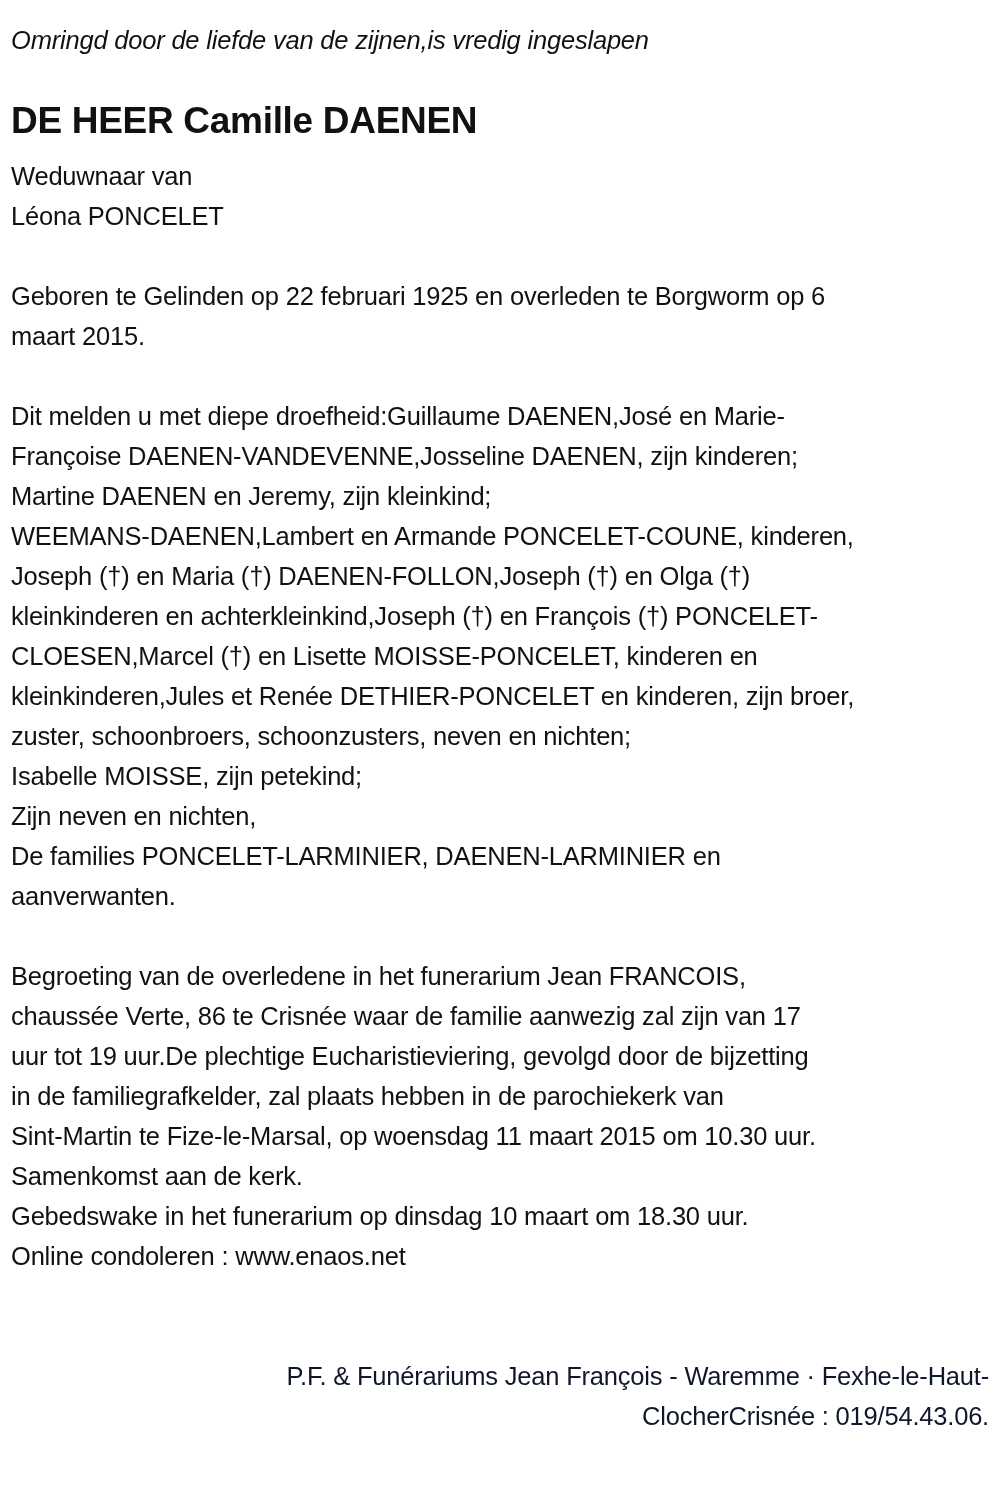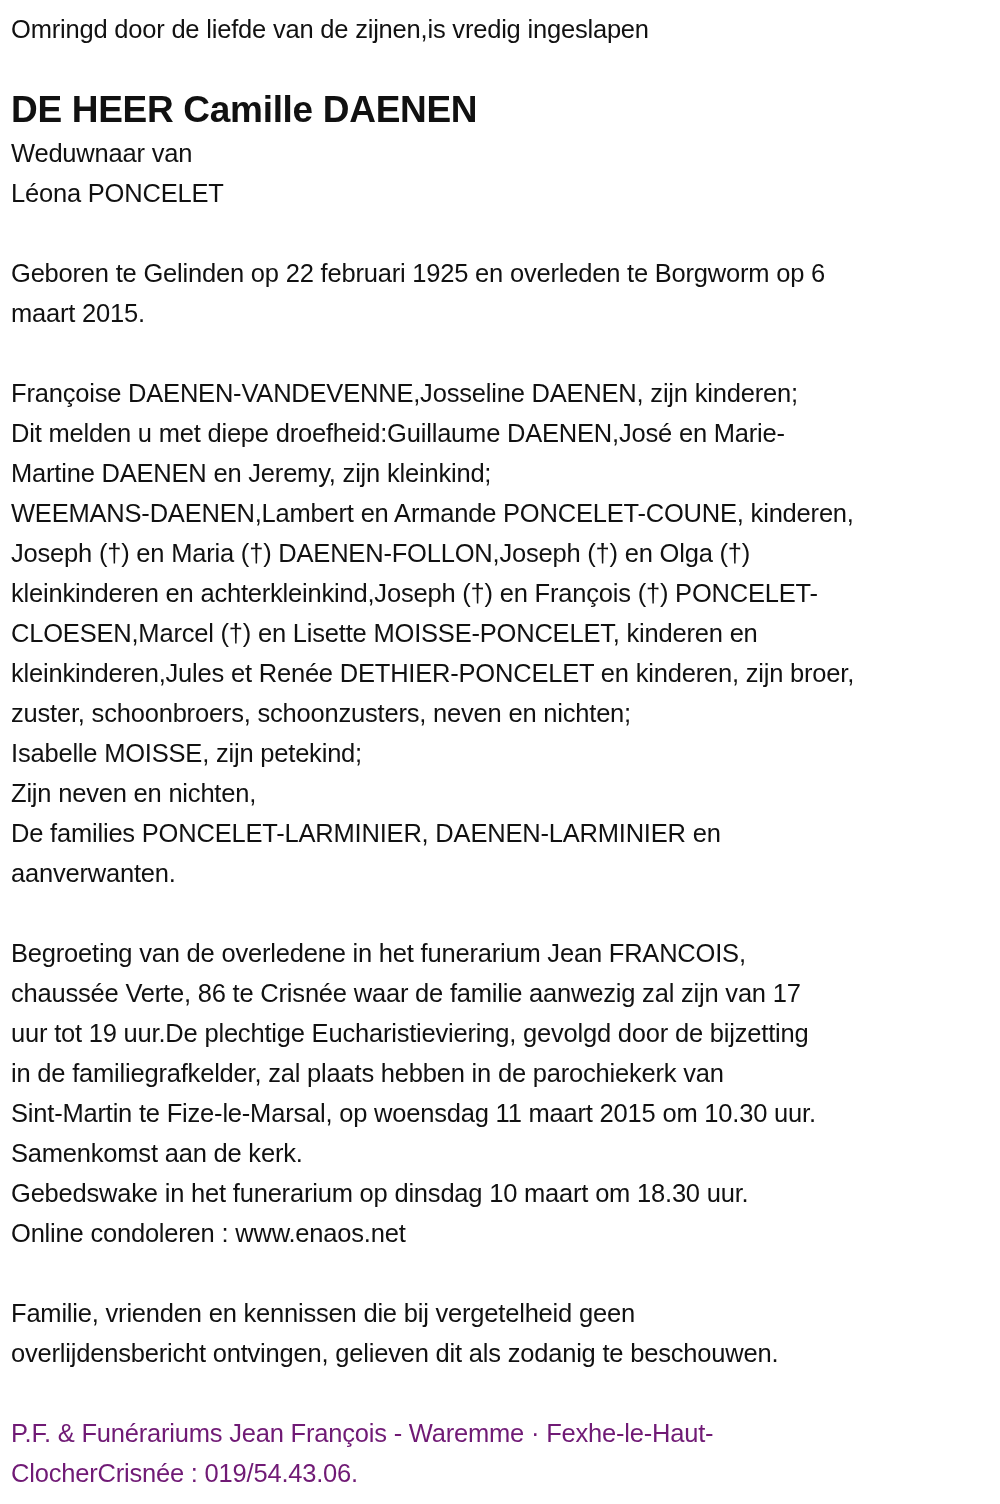--- a/index.html
+++ b/index.html
@@ -18,33 +18,35 @@
       padding: 4px 11px 0 11px;
     }
     .line {
       font-size: 25.5px;
       line-height: 40px;
       margin: 0;
       letter-spacing: -0.2px;
       white-space: nowrap;
     }
     .intro {
-      margin-top: 5px;
+      margin-top: 16px;
+      font-style: italic;
     }
     .title {
       font-size: 37px;
       font-weight: bold;
       line-height: 46px;
-      margin: 38px 0 0 0;
+      margin: 38px 0 12px 0;
       letter-spacing: -0.3px;
     }
     .block { margin: 0; }
     .gap { height: 40px; }
     .footer {
-      color: #701a75;
+      color: #0f172a;
+      text-align: right;
     }
   </style>
 </head>
 <body>
 
 <div class="page">
   <p class="line intro">Omringd door de liefde van de zijnen,is vredig ingeslapen</p>
 
   <h1 class="title">DE HEER Camille DAENEN</h1>
   <p class="line">Weduwnaar van</p>
@@ -53,22 +55,22 @@
   <div class="gap"></div>
 
   <div class="block">
     <p class="line">Geboren te Gelinden op 22 februari 1925 en overleden te Borgworm op 6</p>
     <p class="line">maart 2015.</p>
   </div>
 
   <div class="gap"></div>
 
   <div class="block">
+    <p class="line">Dit melden u met diepe droefheid:Guillaume DAENEN,José en Marie-</p>
     <p class="line">Françoise DAENEN-VANDEVENNE,Josseline DAENEN, zijn kinderen;</p>
-    <p class="line">Dit melden u met diepe droefheid:Guillaume DAENEN,José en Marie-</p>
     <p class="line">Martine DAENEN en Jeremy, zijn kleinkind;</p>
     <p class="line">WEEMANS-DAENEN,Lambert en Armande PONCELET-COUNE, kinderen,</p>
     <p class="line">Joseph (†) en Maria (†) DAENEN-FOLLON,Joseph (†) en Olga (†)</p>
     <p class="line">kleinkinderen en achterkleinkind,Joseph (†) en François (†) PONCELET-</p>
     <p class="line">CLOESEN,Marcel (†) en Lisette MOISSE-PONCELET, kinderen en</p>
     <p class="line">kleinkinderen,Jules et Renée DETHIER-PONCELET en kinderen, zijn broer,</p>
     <p class="line">zuster, schoonbroers, schoonzusters, neven en nichten;</p>
     <p class="line">Isabelle MOISSE, zijn petekind;</p>
     <p class="line">Zijn neven en nichten,</p>
     <p class="line">De families PONCELET-LARMINIER, DAENEN-LARMINIER en</p>
@@ -83,24 +85,20 @@
     <p class="line">uur tot 19 uur.De plechtige Eucharistieviering, gevolgd door de bijzetting</p>
     <p class="line">in de familiegrafkelder, zal plaats hebben in de parochiekerk van</p>
     <p class="line">Sint-Martin te Fize-le-Marsal, op woensdag 11 maart 2015 om 10.30 uur.</p>
     <p class="line">Samenkomst aan de kerk.</p>
     <p class="line">Gebedswake in het funerarium op dinsdag 10 maart om 18.30 uur.</p>
     <p class="line">Online condoleren : www.enaos.net</p>
   </div>
 
   <div class="gap"></div>
 
-  <div class="block">
-    <p class="line">Familie, vrienden en kennissen die bij vergetelheid geen</p>
-    <p class="line">overlijdensbericht ontvingen, gelieven dit als zodanig te beschouwen.</p>
-  </div>
 
   <div class="gap"></div>
 
   <div class="block footer">
     <p class="line">P.F. &amp; Funérariums Jean François - Waremme · Fexhe-le-Haut-</p>
     <p class="line">ClocherCrisnée : 019/54.43.06.</p>
   </div>
 </div>
 
 </body></html>

